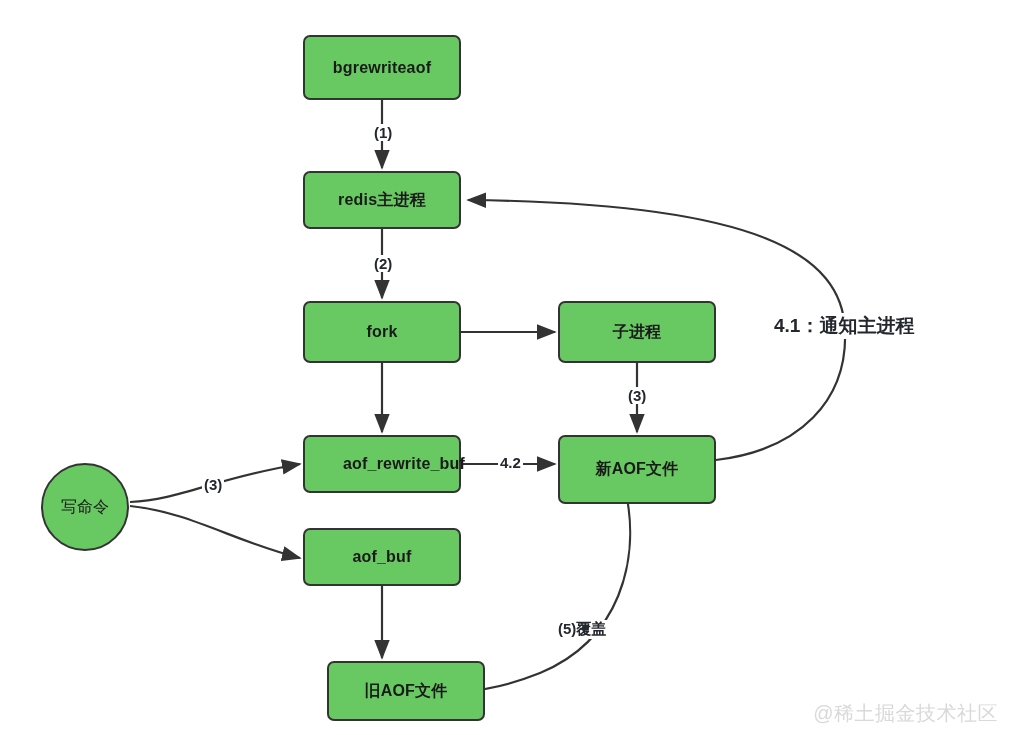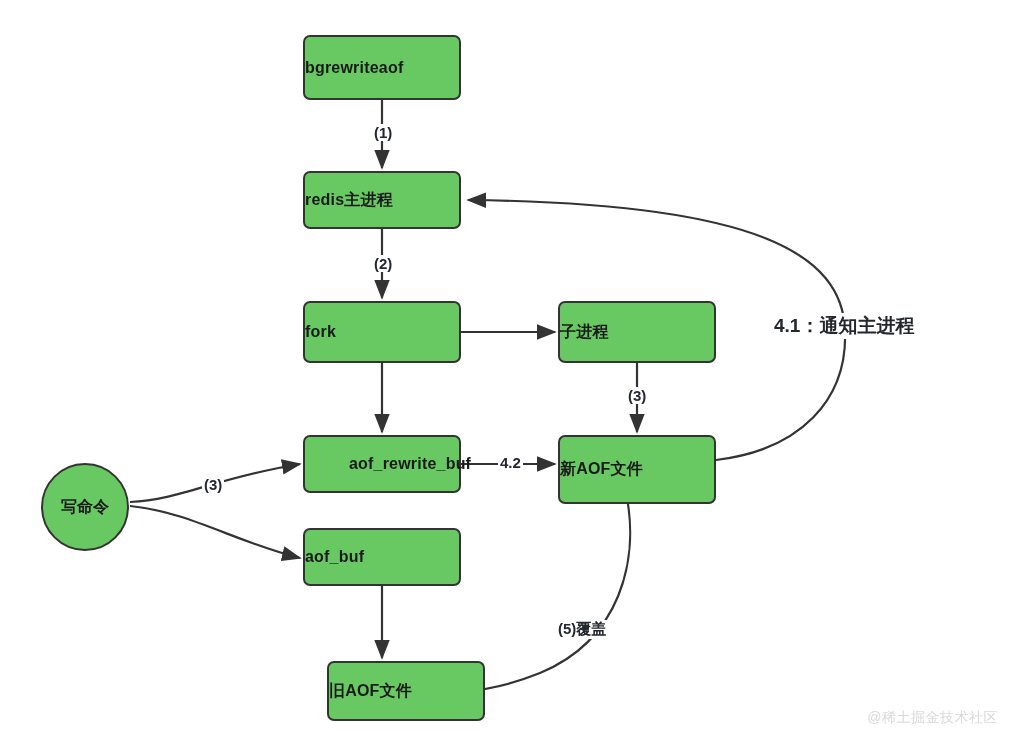--- a/index.html
+++ b/index.html
@@ -23,59 +23,60 @@
     height: 735px;
   }
   .node-box {
     position: absolute;
     box-sizing: border-box;
     background: #68c862;
     border: 2.2px solid #333333;
     border-radius: 7px;
     display: flex;
     align-items: center;
+    justify-content: center;
     color: #1a1a1a;
     font-size: 16px;
     font-weight: 700;
     letter-spacing: 0.2px;
     z-index: 3;
   }
   .node-circle {
     position: absolute;
     box-sizing: border-box;
     background: #68c862;
     border: 2.2px solid #333333;
     border-radius: 50%;
     display: flex;
     align-items: center;
     justify-content: center;
     color: #1a1a1a;
     font-size: 16px;
-    font-weight: 700;
+    font-weight: 400;
     z-index: 3;
   }
   .edge-label {
     position: absolute;
     color: #23272e;
     font-size: 15px;
     font-weight: 700;
     white-space: nowrap;
     background: #ffffff;
     padding: 0 2px;
     z-index: 4;
   }
   .edge-label.big {
     font-size: 19px;
   }
   .watermark {
     position: absolute;
     right: 14px;
     bottom: 8px;
     color: #d9d9d9;
-    font-size: 14px;
+    font-size: 20px;
     font-weight: 500;
     letter-spacing: 0.5px;
     white-space: nowrap;
     z-index: 5;
   }
 </style>
 </head>
 <body>
 
 <div id="canvas">

